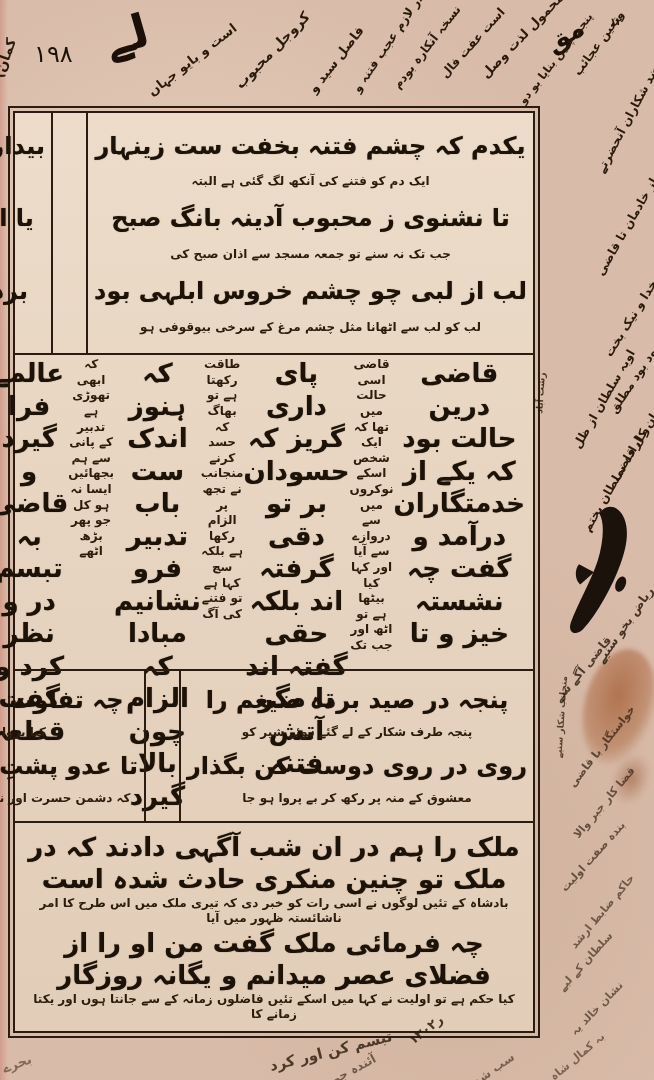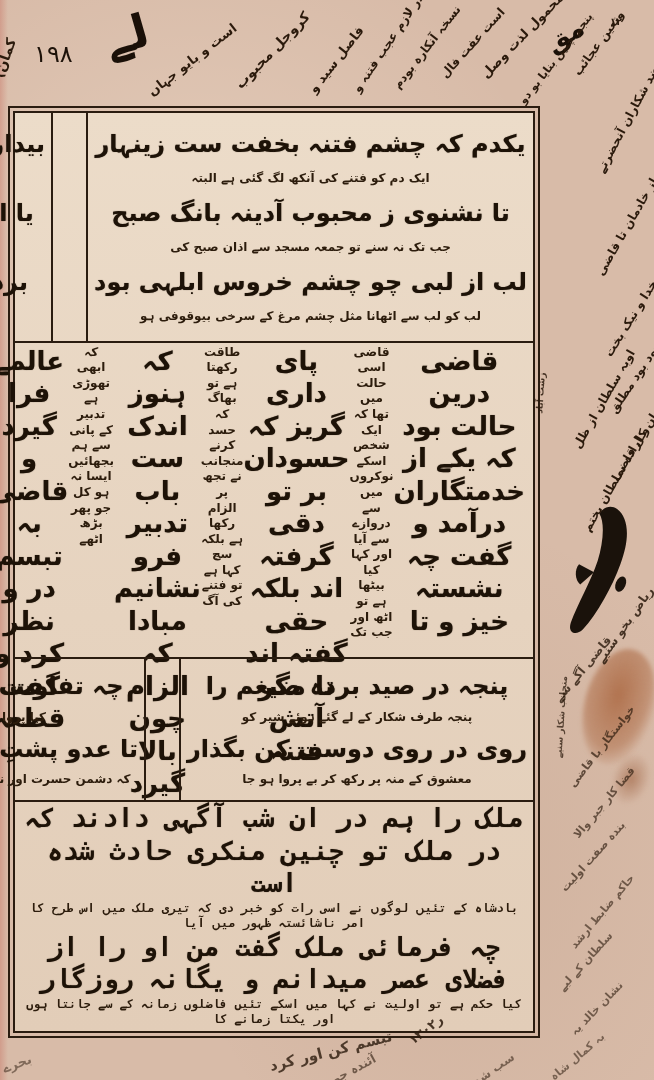--- a/index.html
+++ b/index.html
@@ -16,21 +16,21 @@
   .frame{position:absolute;left:8px;top:106px;width:528px;height:928px;
     border:2px solid #2a1c10;background:transparent;}
   .frame-inner{position:absolute;inset:3px;border:2px solid #2a1c10;
     background:linear-gradient(180deg,#ecdcc9 0%,#e6d3bf 55%,#e2cdb8 100%);
     display:flex;flex-direction:column;direction:rtl;}
   .sec{box-sizing:border-box;}
   .sec + .sec{border-top:2px solid #2a1c10;}
   .sec-a{height:254px;}
   .sec-b{height:316px;display:flex;justify-content:space-evenly;padding:2px 8px;}
   .sec-c{height:160px;}
-  .sec-d{flex:1;display:flex;flex-direction:column;justify-content:space-evenly;padding:2px 8px;font-family:Liberation Mono, monospace;}
+  .sec-d{flex:1;display:flex;flex-direction:column;justify-content:space-evenly;padding:8px 8px;}
   .cols{display:flex;height:100%;}
   .col{flex:1;display:flex;flex-direction:column;justify-content:space-evenly;padding:4px 6px;box-sizing:border-box;}
   .col-first{flex:0 0 248px;}
   .gutter{flex:0 0 33px;border-right:2px solid #2a1c10;border-left:2px solid #2a1c10;}
   .big{font-weight:bold;font-size:24px;line-height:1.25;text-align:center;
     color:#1d1207;text-shadow:0 0 1px rgba(30,18,6,.55);white-space:nowrap;}
   .sec-b .big,.sec-d .big{font-size:26px;white-space:normal;}
   .small{font-size:12px;font-weight:600;line-height:1.3;text-align:center;color:#2c1c0c;}
   .qata{font-size:30px;}
   

